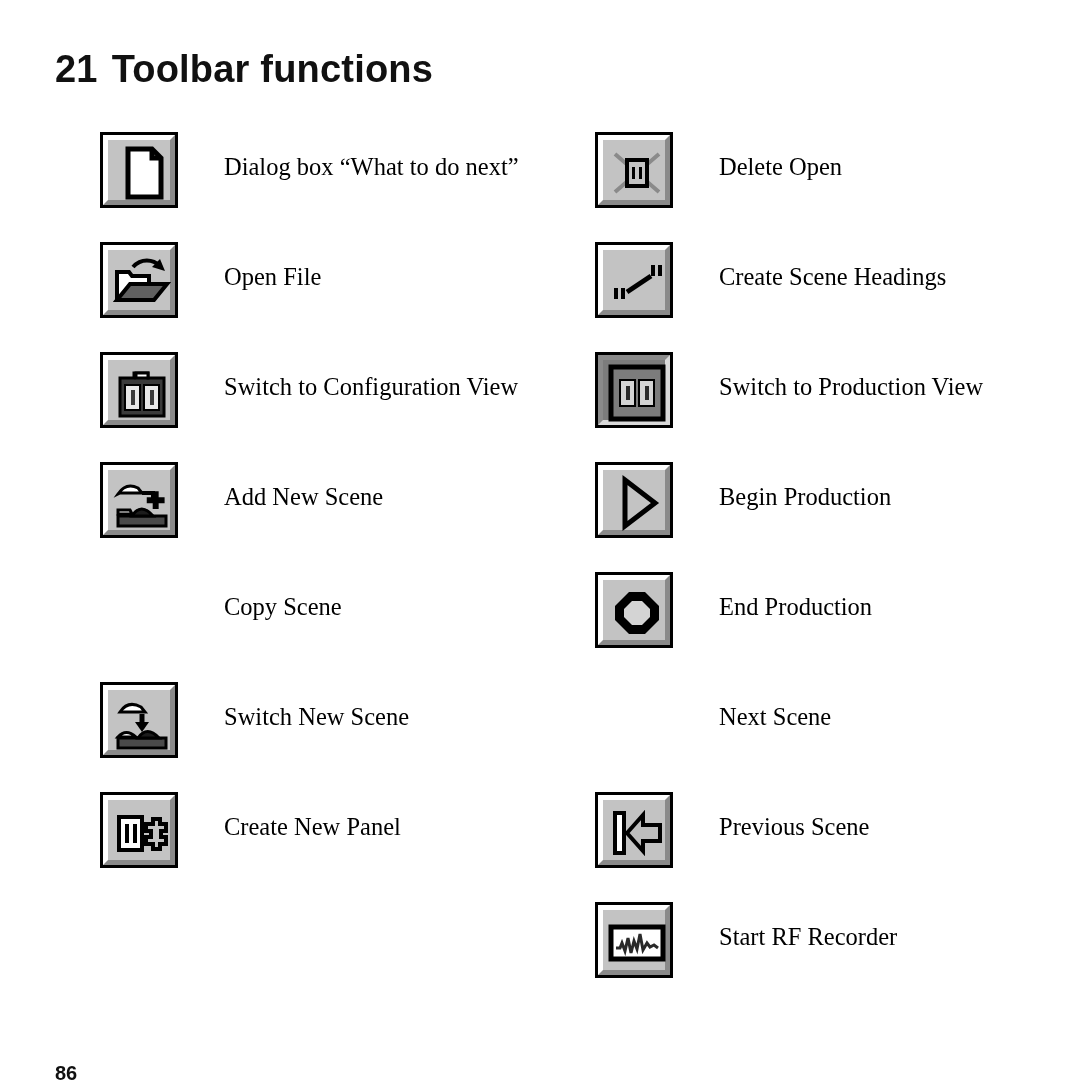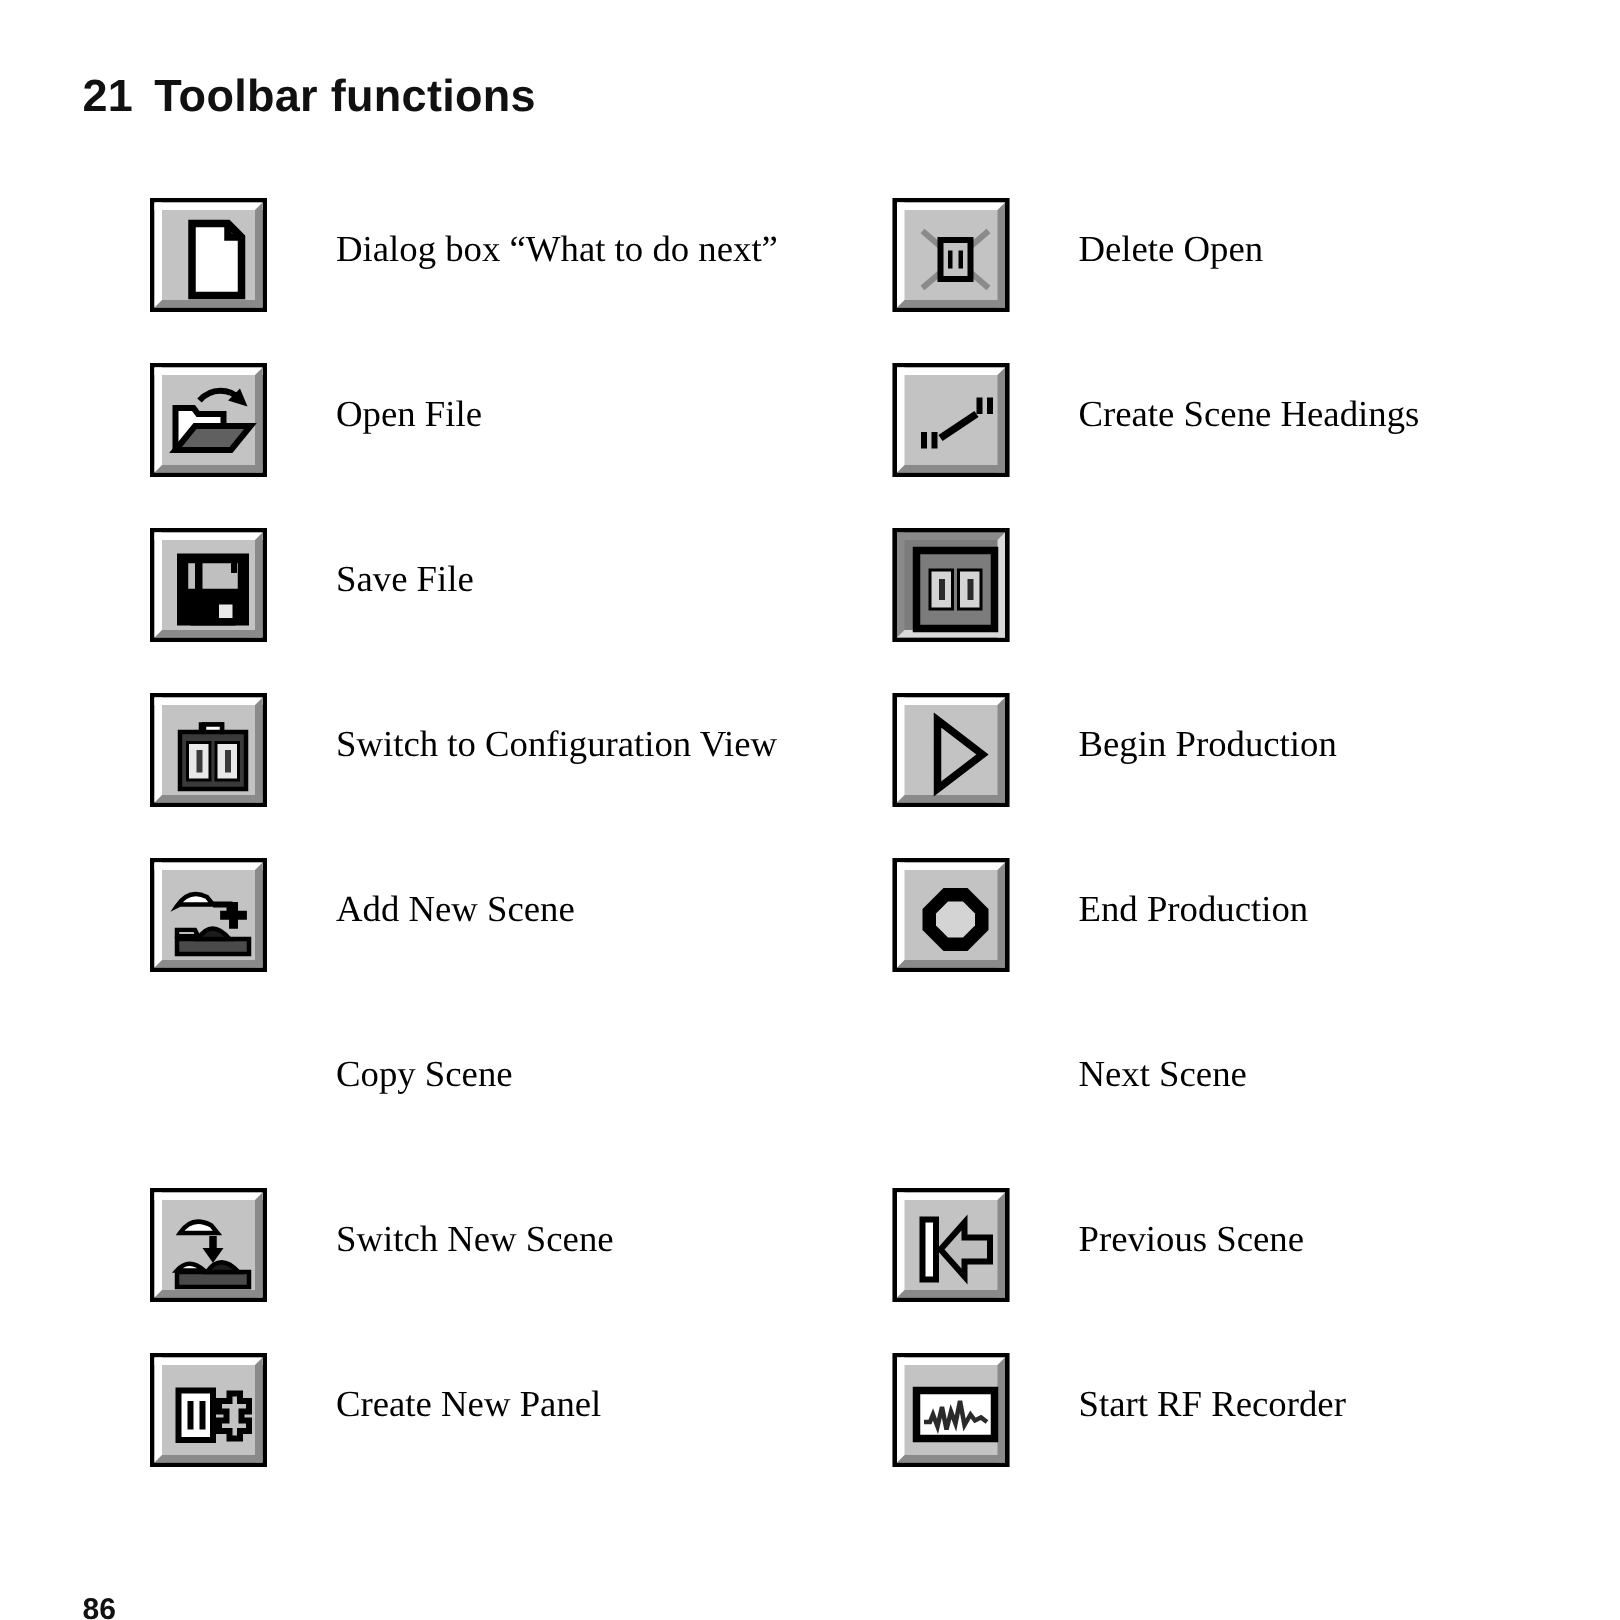--- a/index.html
+++ b/index.html
@@ -15,21 +15,21 @@
     color: #000000;
     overflow: hidden;
   }
 
   
   .page-title {
     position: absolute;
     left: 55px;
     top: 48px;
     font-family: "Liberation Sans Narrow", "Liberation Sans", sans-serif;
-    font-size: 30px;
+    font-size: 38px;
     font-weight: 600;
     letter-spacing: 0.2px;
     color: #111;
     white-space: nowrap;
   }
   .page-title .num {
     display: inline-block;
     margin-right: 14px;
   }
 
@@ -161,37 +161,20 @@
   </svg>
             </div>
           </div>
         </div>
         <div class="entry-label">Open File</div>
       </div>
       <div class="entry">
         <div class="icon-slot">
           <div class="tb-button">
             <div class="glyph">
-              <svg id="g-floppy-disk-save-icon" width="68" height="66" viewBox="0 0 68 66" xmlns="http://www.w3.org/2000/svg">
-    <rect x="10" y="9" width="48" height="48" fill="#000"></rect>
-    <rect x="16" y="14" width="36" height="20" fill="#bfbfbf" stroke="#000" stroke-width="3"></rect>
-    <rect x="22" y="14" width="5" height="20" fill="#000"></rect>
-    <rect x="46" y="14" width="4" height="8" fill="#000"></rect>
-    <rect x="19" y="40" width="30" height="17" fill="#000"></rect>
-    <rect x="38" y="43" width="9" height="9" fill="#e8e8e8"></rect>
-  </svg>
-            </div>
-          </div>
-        </div>
-        <div class="entry-label">Save File</div>
-      </div>
-      <div class="entry">
-        <div class="icon-slot">
-          <div class="tb-button">
-            <div class="glyph">
               <svg id="g-configuration-view-icon" width="68" height="66" viewBox="0 0 68 66" xmlns="http://www.w3.org/2000/svg">
     <path d="M12 18 H26 V13 H40 V18 H56 V56 H12 Z" fill="#3a3a3a" stroke="#000" stroke-width="3"></path>
     <path d="M28 13 H40 V18 H28 Z" fill="#ffffff" stroke="#000" stroke-width="3"></path>
     <rect x="17" y="25" width="15" height="25" fill="#e8e8e8" stroke="#000" stroke-width="2"></rect>
     <rect x="36" y="25" width="15" height="25" fill="#e8e8e8" stroke="#000" stroke-width="2"></rect>
     <rect x="23" y="30" width="4" height="15" fill="#3a3a3a"></rect>
     <rect x="42" y="30" width="4" height="15" fill="#3a3a3a"></rect>
   </svg>
             </div>
           </div>
@@ -291,20 +274,21 @@
               <svg id="g-production-view-icon" width="68" height="66" viewBox="0 0 68 66" xmlns="http://www.w3.org/2000/svg">
     <rect x="8" y="7" width="52" height="52" fill="#7c7c7c" stroke="#000" stroke-width="5"></rect>
     <rect x="17" y="20" width="15" height="26" fill="#d4d4d4" stroke="#000" stroke-width="2"></rect>
     <rect x="36" y="20" width="15" height="26" fill="#d4d4d4" stroke="#000" stroke-width="2"></rect>
     <rect x="23" y="26" width="4" height="14" fill="#2a2a2a"></rect>
     <rect x="42" y="26" width="4" height="14" fill="#2a2a2a"></rect>
   </svg>
             </div>
           </div>
         </div>
+        <div class="entry-label">Switch to Production View</div>
       </div>
       <div class="entry">
         <div class="icon-slot">
           <div class="tb-button">
             <div class="glyph">
               <svg id="g-begin-production-icon" width="68" height="66" viewBox="0 0 68 66" xmlns="http://www.w3.org/2000/svg">
     <path d="M22 10 L52 33 L22 56 Z" fill="#c3c3c3" stroke="#000" stroke-width="5" stroke-linejoin="miter"></path>
   </svg>
             </div>
           </div>

